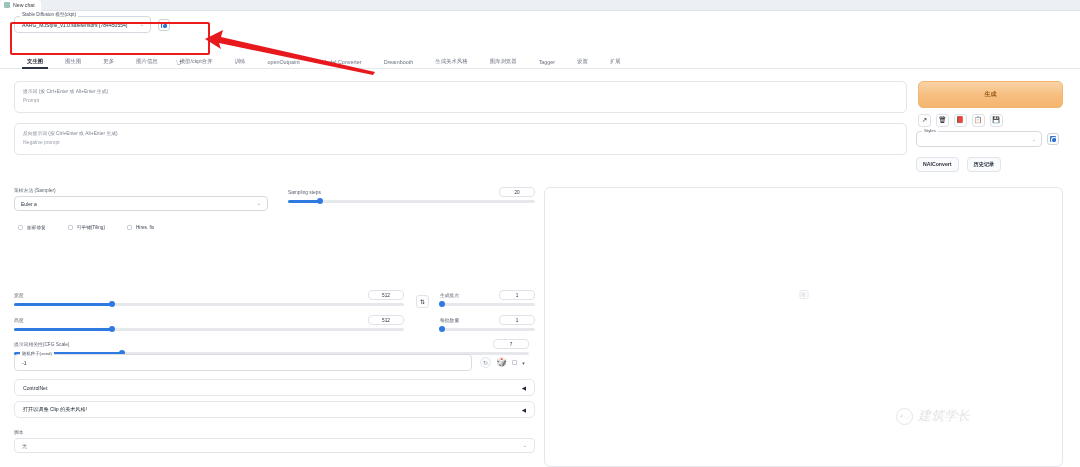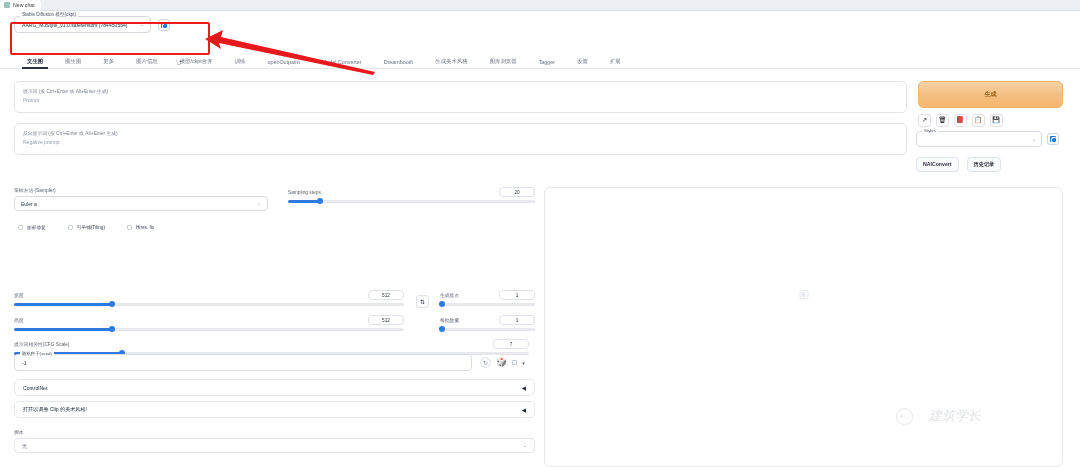--- a/index.html
+++ b/index.html
@@ -225,21 +225,21 @@
   .img-placeholder {
     position: absolute; left: 50%; top: 102px; transform: translateX(-50%);
     width: 9px; height: 9px; border: 1px solid #e3e6ea; border-radius: 2px;
     display: flex; align-items: center; justify-content: center;
   }
   .img-placeholder .sq { width: 4.5px; height: 4.5px; background: #e6e9ed; border-radius: 1px; }
 
   
   .watermark {
     position: absolute; left: 896px; top: 396px;
-    display: flex; align-items: center; gap: 16px;
+    display: flex; align-items: center; gap: 5px;
     opacity: 0.5;
     justify-content: flex-end;
   }
   .wm-circle {
     width: 17px; height: 17px; border-radius: 50%;
     border: 1.4px solid #c9ccd1; display: flex; align-items: center;
     justify-content: center; font-size: 7px; color: #c9ccd1;
   }
   .wm-text {
     font-size: 13px; color: #c3c6cb; font-style: italic;

